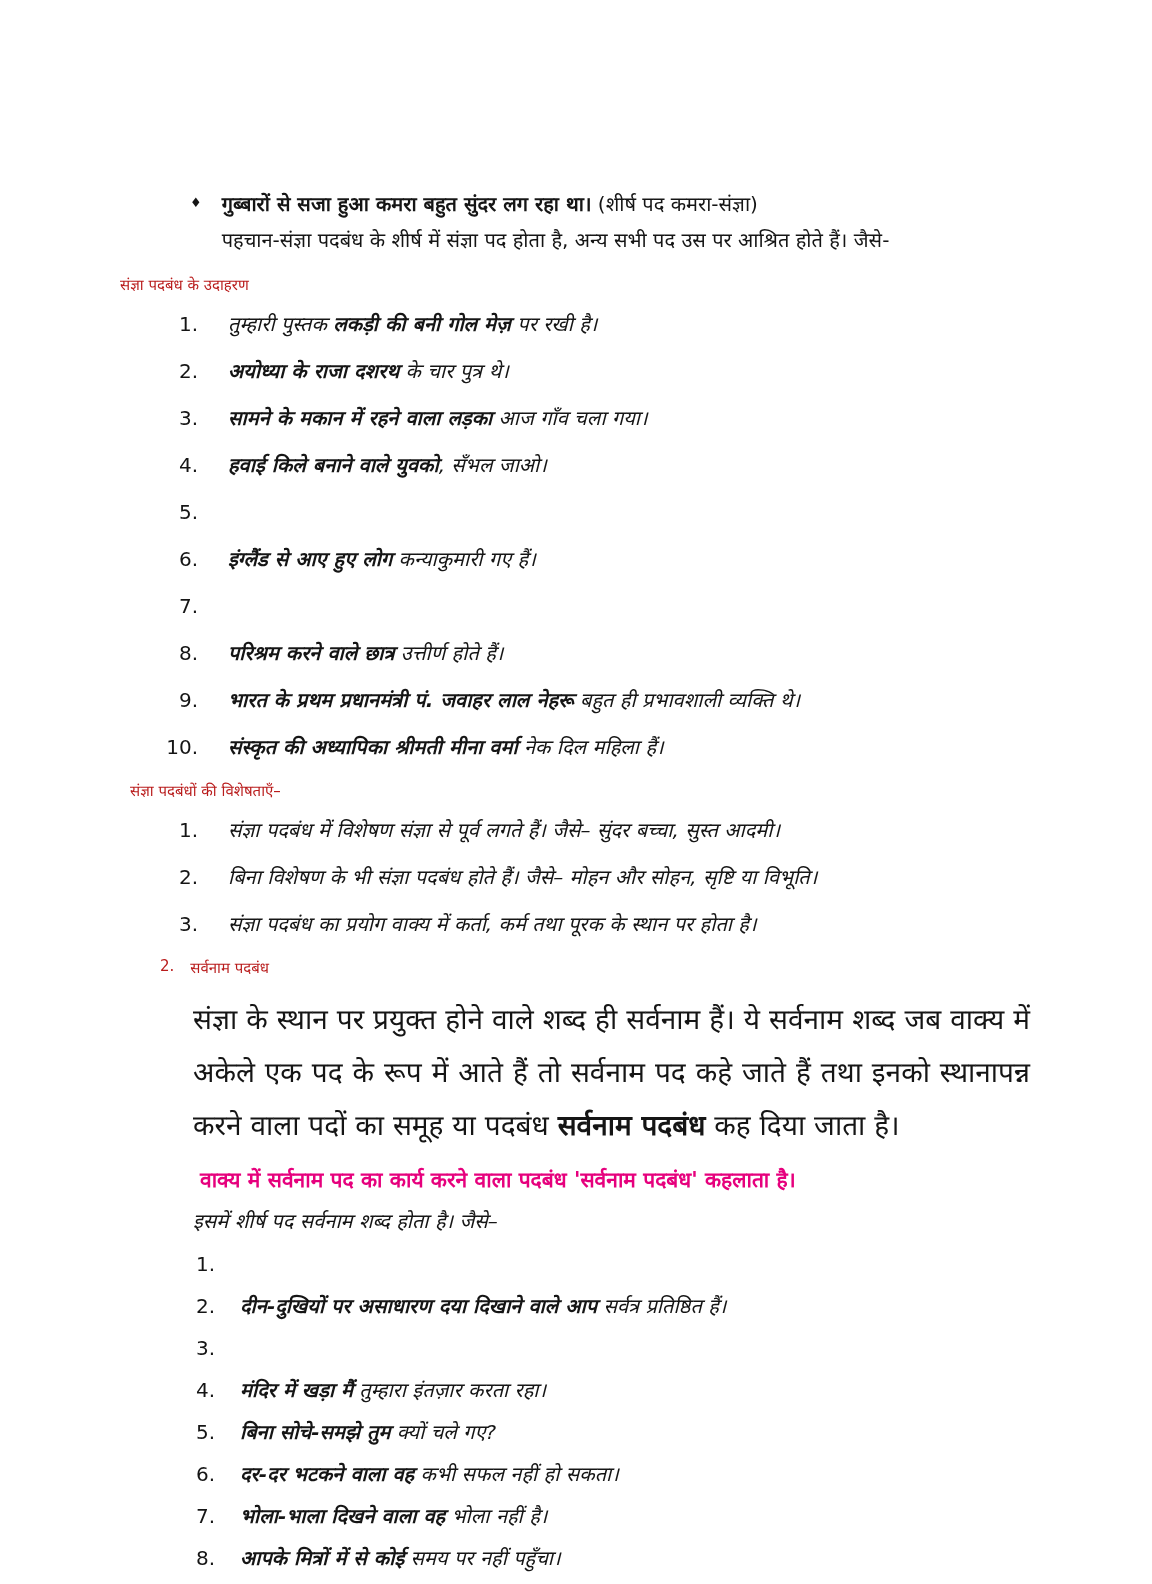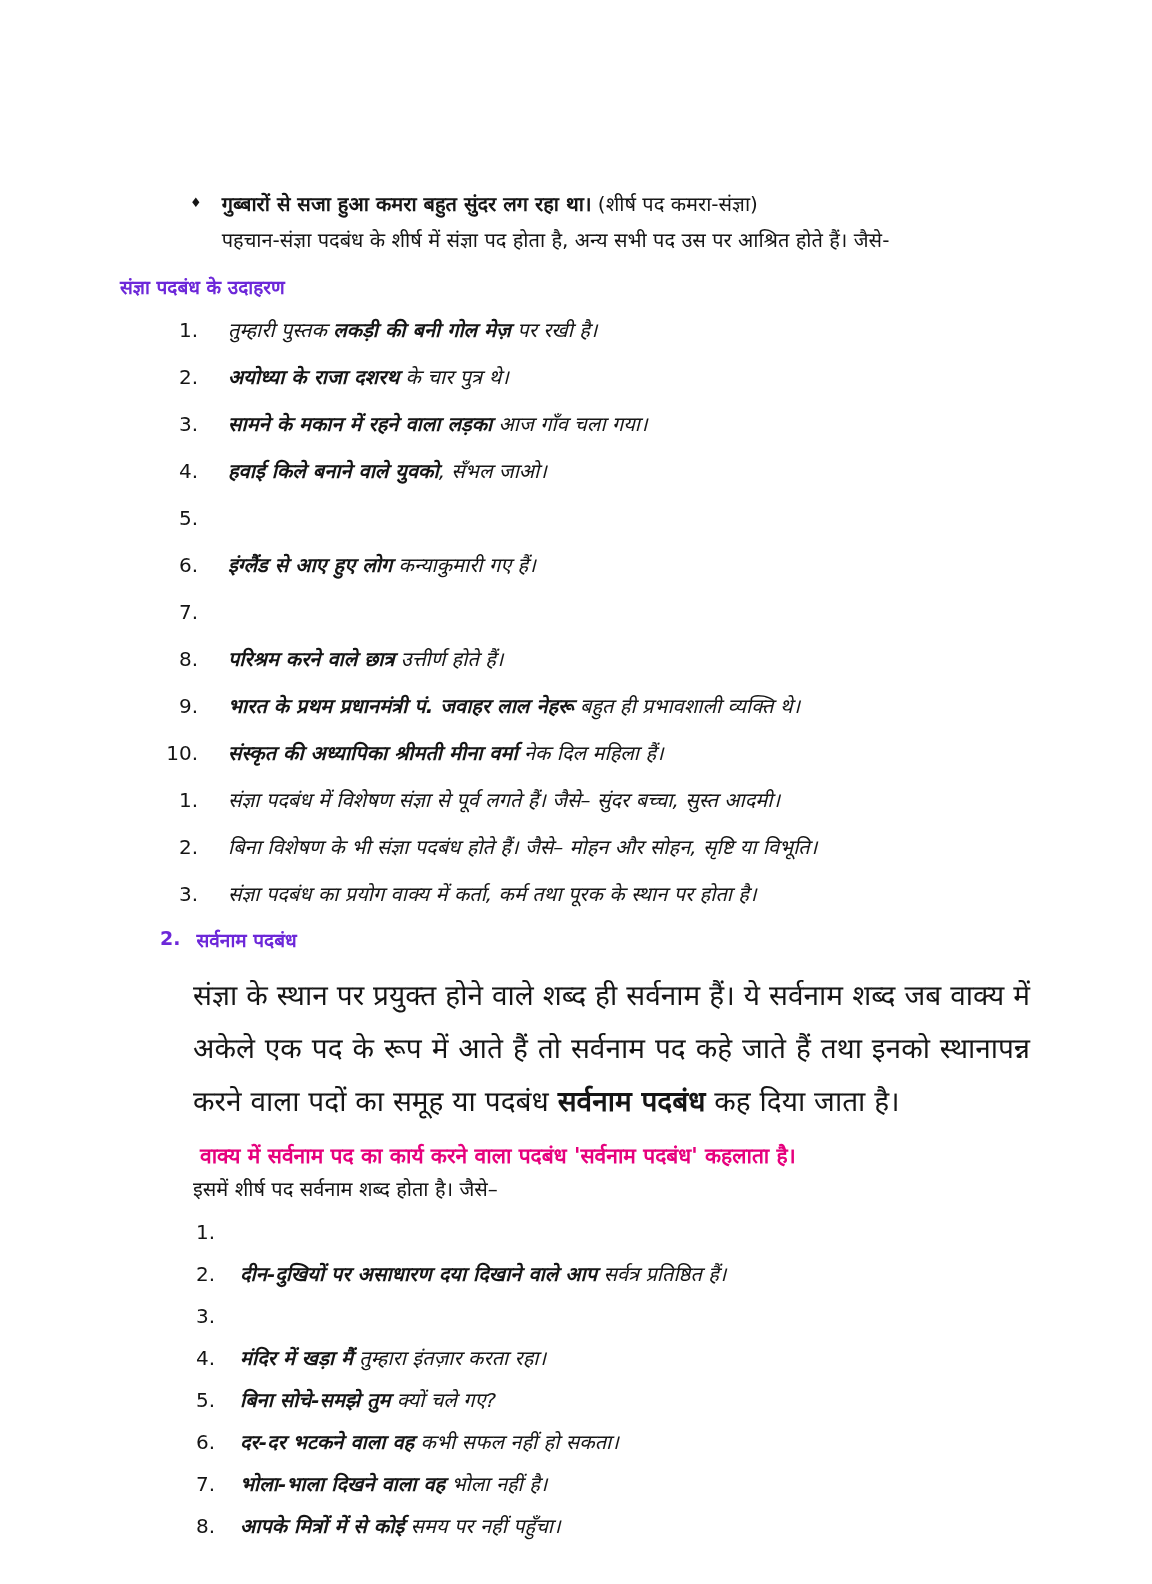--- a/index.html
+++ b/index.html
@@ -21,23 +21,23 @@
 
   b, .bold { font-weight: 700; }
 
   
   .bullet-block { display: flex; margin-left: 72px; margin-bottom: 16px; }
   .bullet-mark { font-size: 13px; line-height: 1; margin-top: 10px; margin-right: 20px; color: #151515; }
   .bullet-body { font-size: 20px; line-height: 1.8; }
 
   
   .pink-heading {
-    color: #6d28d9;
-    font-size: 19px;
-    font-weight: 700;
+    color: #b91c1c;
+    font-size: 15px;
+    font-weight: 400;
     margin: 14px 0 16px 2px;
   }
   .pink-heading.indent-sm { margin-left: 12px; }
 
   
   .num-list { margin-bottom: 8px; }
   .list-row { display: flex; font-size: 20px; line-height: 1.4; margin-bottom: 19px; }
   .list-row .num { width: 80px; text-align: right; flex: 0 0 auto; }
   .list-row .txt { margin-left: 30px; font-style: italic; }
 
@@ -48,23 +48,23 @@
   .section3 .para {
     font-size: 28px;
     line-height: 1.9;
     text-align: justify;
     margin: 4px 0 12px 33px;
   }
   .section3 .pink-statement {
     color: #e6007d;
     font-weight: 700;
     font-size: 21px;
-    margin: 12px 0 6px 40px;
+    margin: 12px 0 14px 40px;
   }
-  .section3 .lead { font-size: 20px; margin: 6px 0 16px 33px; }
+  .section3 .lead { font-size: 20px; margin: 6px 0 16px 33px; font-style: italic; }
   .section3 .num-list .list-row { margin-bottom: 14px; }
   .section3 .num-list .list-row .num { width: 55px; }
   .section3 .num-list .list-row .txt { margin-left: 25px; }
 </style>
 </head>
 <body>
 
 <div class="page">
   <main class="content">
 
@@ -113,20 +113,21 @@
         <div class="list-row">
           <span class="num">9.</span>
           <span class="txt"><b>भारत के प्रथम प्रधानमंत्री पं. जवाहर लाल नेहरू</b><span> बहुत ही प्रभावशाली व्यक्ति थे।</span></span>
         </div>
         <div class="list-row">
           <span class="num">10.</span>
           <span class="txt"><b>संस्कृत की अध्यापिका श्रीमती मीना वर्मा</b><span> नेक दिल महिला हैं।</span></span>
         </div>
       </div>
 
+    <h2 class="pink-heading indent-sm">संज्ञा पदबंधों की विशेषताएँ–</h2>
     <div class="num-list">
         <div class="list-row">
           <span class="num">1.</span>
           <span class="txt"><span>संज्ञा पदबंध में विशेषण संज्ञा से पूर्व लगते हैं। जैसे– सुंदर बच्चा, सुस्त आदमी।</span></span>
         </div>
         <div class="list-row">
           <span class="num">2.</span>
           <span class="txt"><span>बिना विशेषण के भी संज्ञा पदबंध होते हैं। जैसे– मोहन और सोहन, सृष्टि या विभूति।</span></span>
         </div>
         <div class="list-row">

